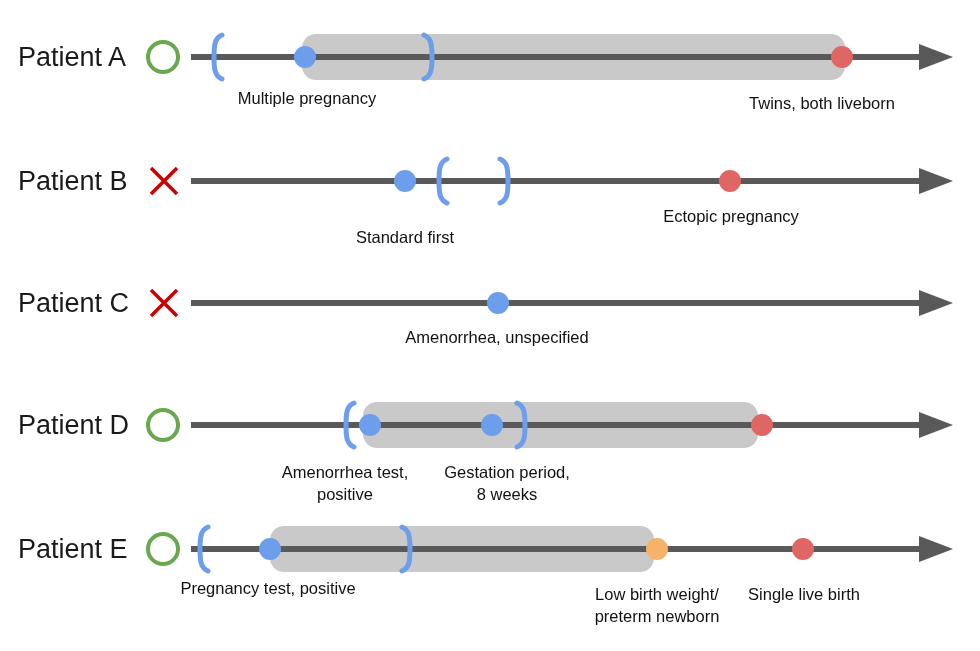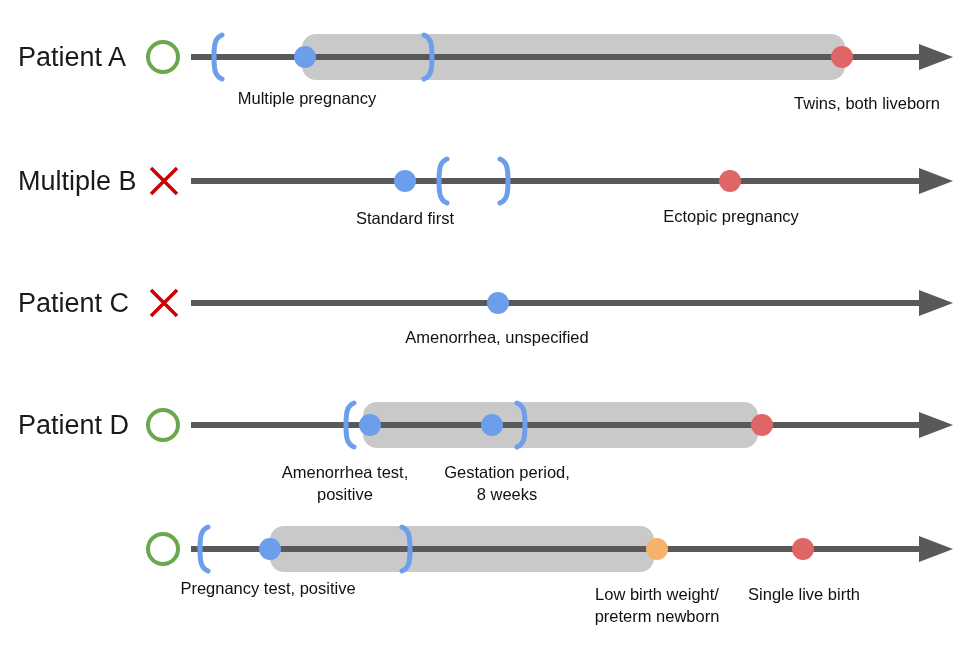--- a/index.html
+++ b/index.html
@@ -53,45 +53,45 @@
   <div class="brk" style="left:419px;top:31px">
     <svg width="18" height="52" viewBox="0 0 18 52">
         <path d="M5 4 C12 7 13 13 13 26 C13 39 12 45 5 48" fill="none" stroke="var(--blue,#6d9eeb)" stroke-width="5" stroke-linecap="round"></path>
       </svg>
   </div>
   <div class="dot blue" style="left:294px;top:46px"></div>
   <div class="dot red" style="left:831px;top:46px"></div>
   <div class="lbl" style="left:307px;top:87px">
     <div>Multiple pregnancy</div>
   </div>
-  <div class="lbl" style="left:867px;top:92px">
+  <div class="lbl" style="left:822px;top:92px">
     <div>Twins, both liveborn</div>
   </div>
 
-  <div class="pname" style="left:18px;top:165px">Multiple B</div>
+  <div class="pname" style="left:18px;top:165px">Patient B</div>
   <div class="sicon" style="left:146px;top:163px">
     <svg width="36" height="36" viewBox="0 0 36 36">
         <path d="M5 5 L31 31 M31 5 L5 31" fill="none" stroke="var(--xred,#cc0000)" stroke-width="3.5"></path>
       </svg>
   </div>
   <div class="tl" style="left:191px;top:178px;width:728px"></div>
   <div class="ah" style="left:919px;top:168px"></div>
   <div class="brk" style="left:434px;top:155px">
     <svg width="18" height="52" viewBox="0 0 18 52">
         <path d="M13 4 C6 7 5 13 5 26 C5 39 6 45 13 48" fill="none" stroke="var(--blue,#6d9eeb)" stroke-width="5" stroke-linecap="round"></path>
       </svg>
   </div>
   <div class="brk" style="left:495px;top:155px">
     <svg width="18" height="52" viewBox="0 0 18 52">
         <path d="M5 4 C12 7 13 13 13 26 C13 39 12 45 5 48" fill="none" stroke="var(--blue,#6d9eeb)" stroke-width="5" stroke-linecap="round"></path>
       </svg>
   </div>
   <div class="dot blue" style="left:394px;top:170px"></div>
   <div class="dot red" style="left:719px;top:170px"></div>
-  <div class="lbl" style="left:405px;top:207px">
+  <div class="lbl" style="left:405px;top:226px">
     <div>Standard first</div>
   </div>
   <div class="lbl" style="left:731px;top:205px">
     <div>Ectopic pregnancy</div>
   </div>
 
   <div class="pname" style="left:18px;top:287px">Patient C</div>
   <div class="sicon" style="left:146px;top:285px">
     <svg width="36" height="36" viewBox="0 0 36 36">
         <path d="M5 5 L31 31 M31 5 L5 31" fill="none" stroke="var(--xred,#cc0000)" stroke-width="3.5"></path>
@@ -128,20 +128,21 @@
   <div class="dot red" style="left:751px;top:414px"></div>
   <div class="lbl" style="left:345px;top:461px">
     <div>Amenorrhea test,</div>
     <div>positive</div>
   </div>
   <div class="lbl" style="left:507px;top:461px">
     <div>Gestation period,</div>
     <div>8 weeks</div>
   </div>
 
+  <div class="pname" style="left:18px;top:533px">Patient E</div>
   <div class="sicon" style="left:145px;top:531px">
     <svg width="36" height="36" viewBox="0 0 36 36">
         <circle cx="18" cy="18" r="15" fill="none" stroke="var(--green,#6aa84f)" stroke-width="4"></circle>
       </svg>
   </div>
   <div class="band" style="left:270px;top:526px;width:384px"></div>
   <div class="tl" style="left:191px;top:546px;width:728px"></div>
   <div class="ah" style="left:919px;top:536px"></div>
   <div class="brk" style="left:195px;top:523px">
     <svg width="18" height="52" viewBox="0 0 18 52">

